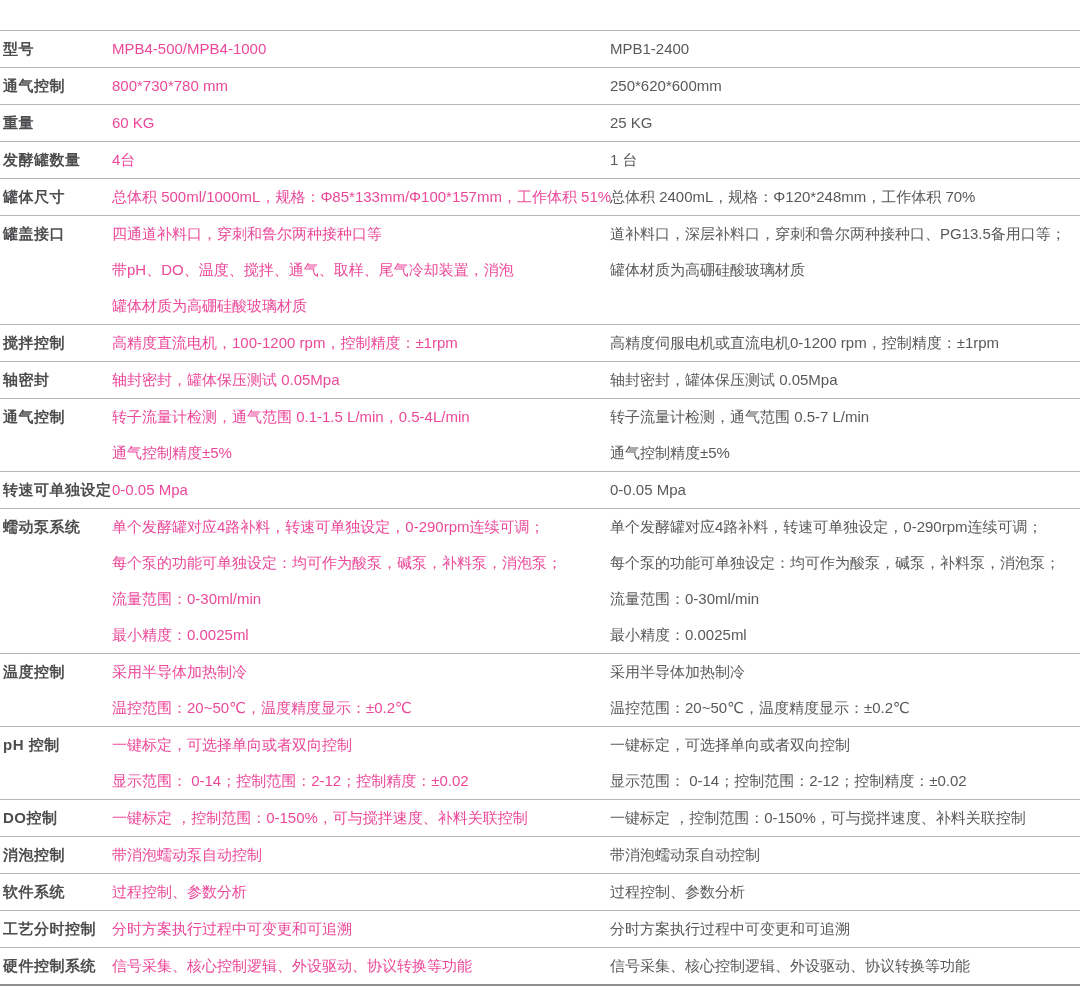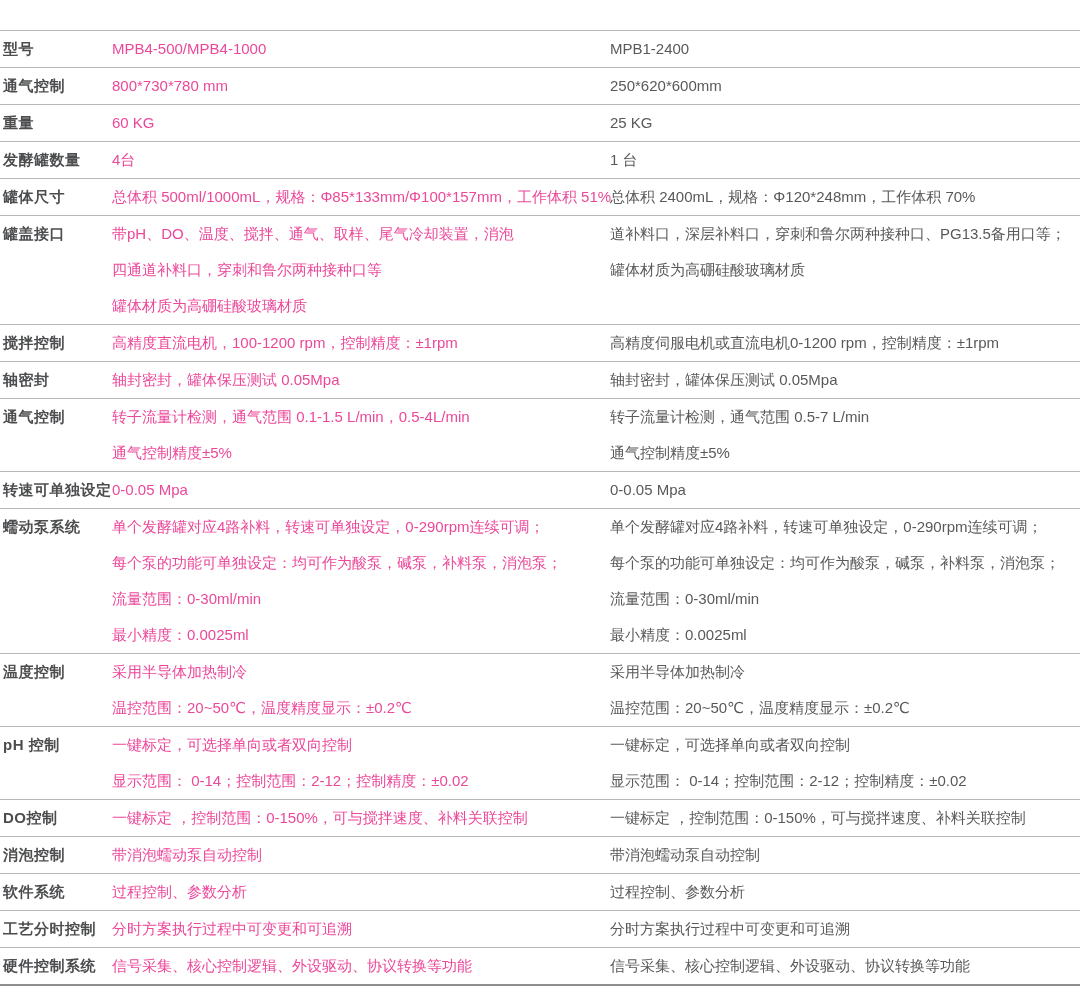--- a/index.html
+++ b/index.html
@@ -116,22 +116,22 @@
         </div>
         <div class="cell val2">
           <div class="line">总体积 2400mL，规格：Φ120*248mm，工作体积 70%</div>
         </div>
       </div>
       <div class="row">
         <div class="cell label">
           <div class="line">罐盖接口</div>
         </div>
         <div class="cell val1">
+          <div class="line">四通道补料口，穿刺和鲁尔两种接种口等</div>
           <div class="line">带pH、DO、温度、搅拌、通气、取样、尾气冷却装置，消泡</div>
-          <div class="line">四通道补料口，穿刺和鲁尔两种接种口等</div>
           <div class="line">罐体材质为高硼硅酸玻璃材质</div>
         </div>
         <div class="cell val2">
           <div class="line">道补料口，深层补料口，穿刺和鲁尔两种接种口、PG13.5备用口等；</div>
           <div class="line">罐体材质为高硼硅酸玻璃材质</div>
         </div>
       </div>
       <div class="row">
         <div class="cell label">
           <div class="line">搅拌控制</div>

